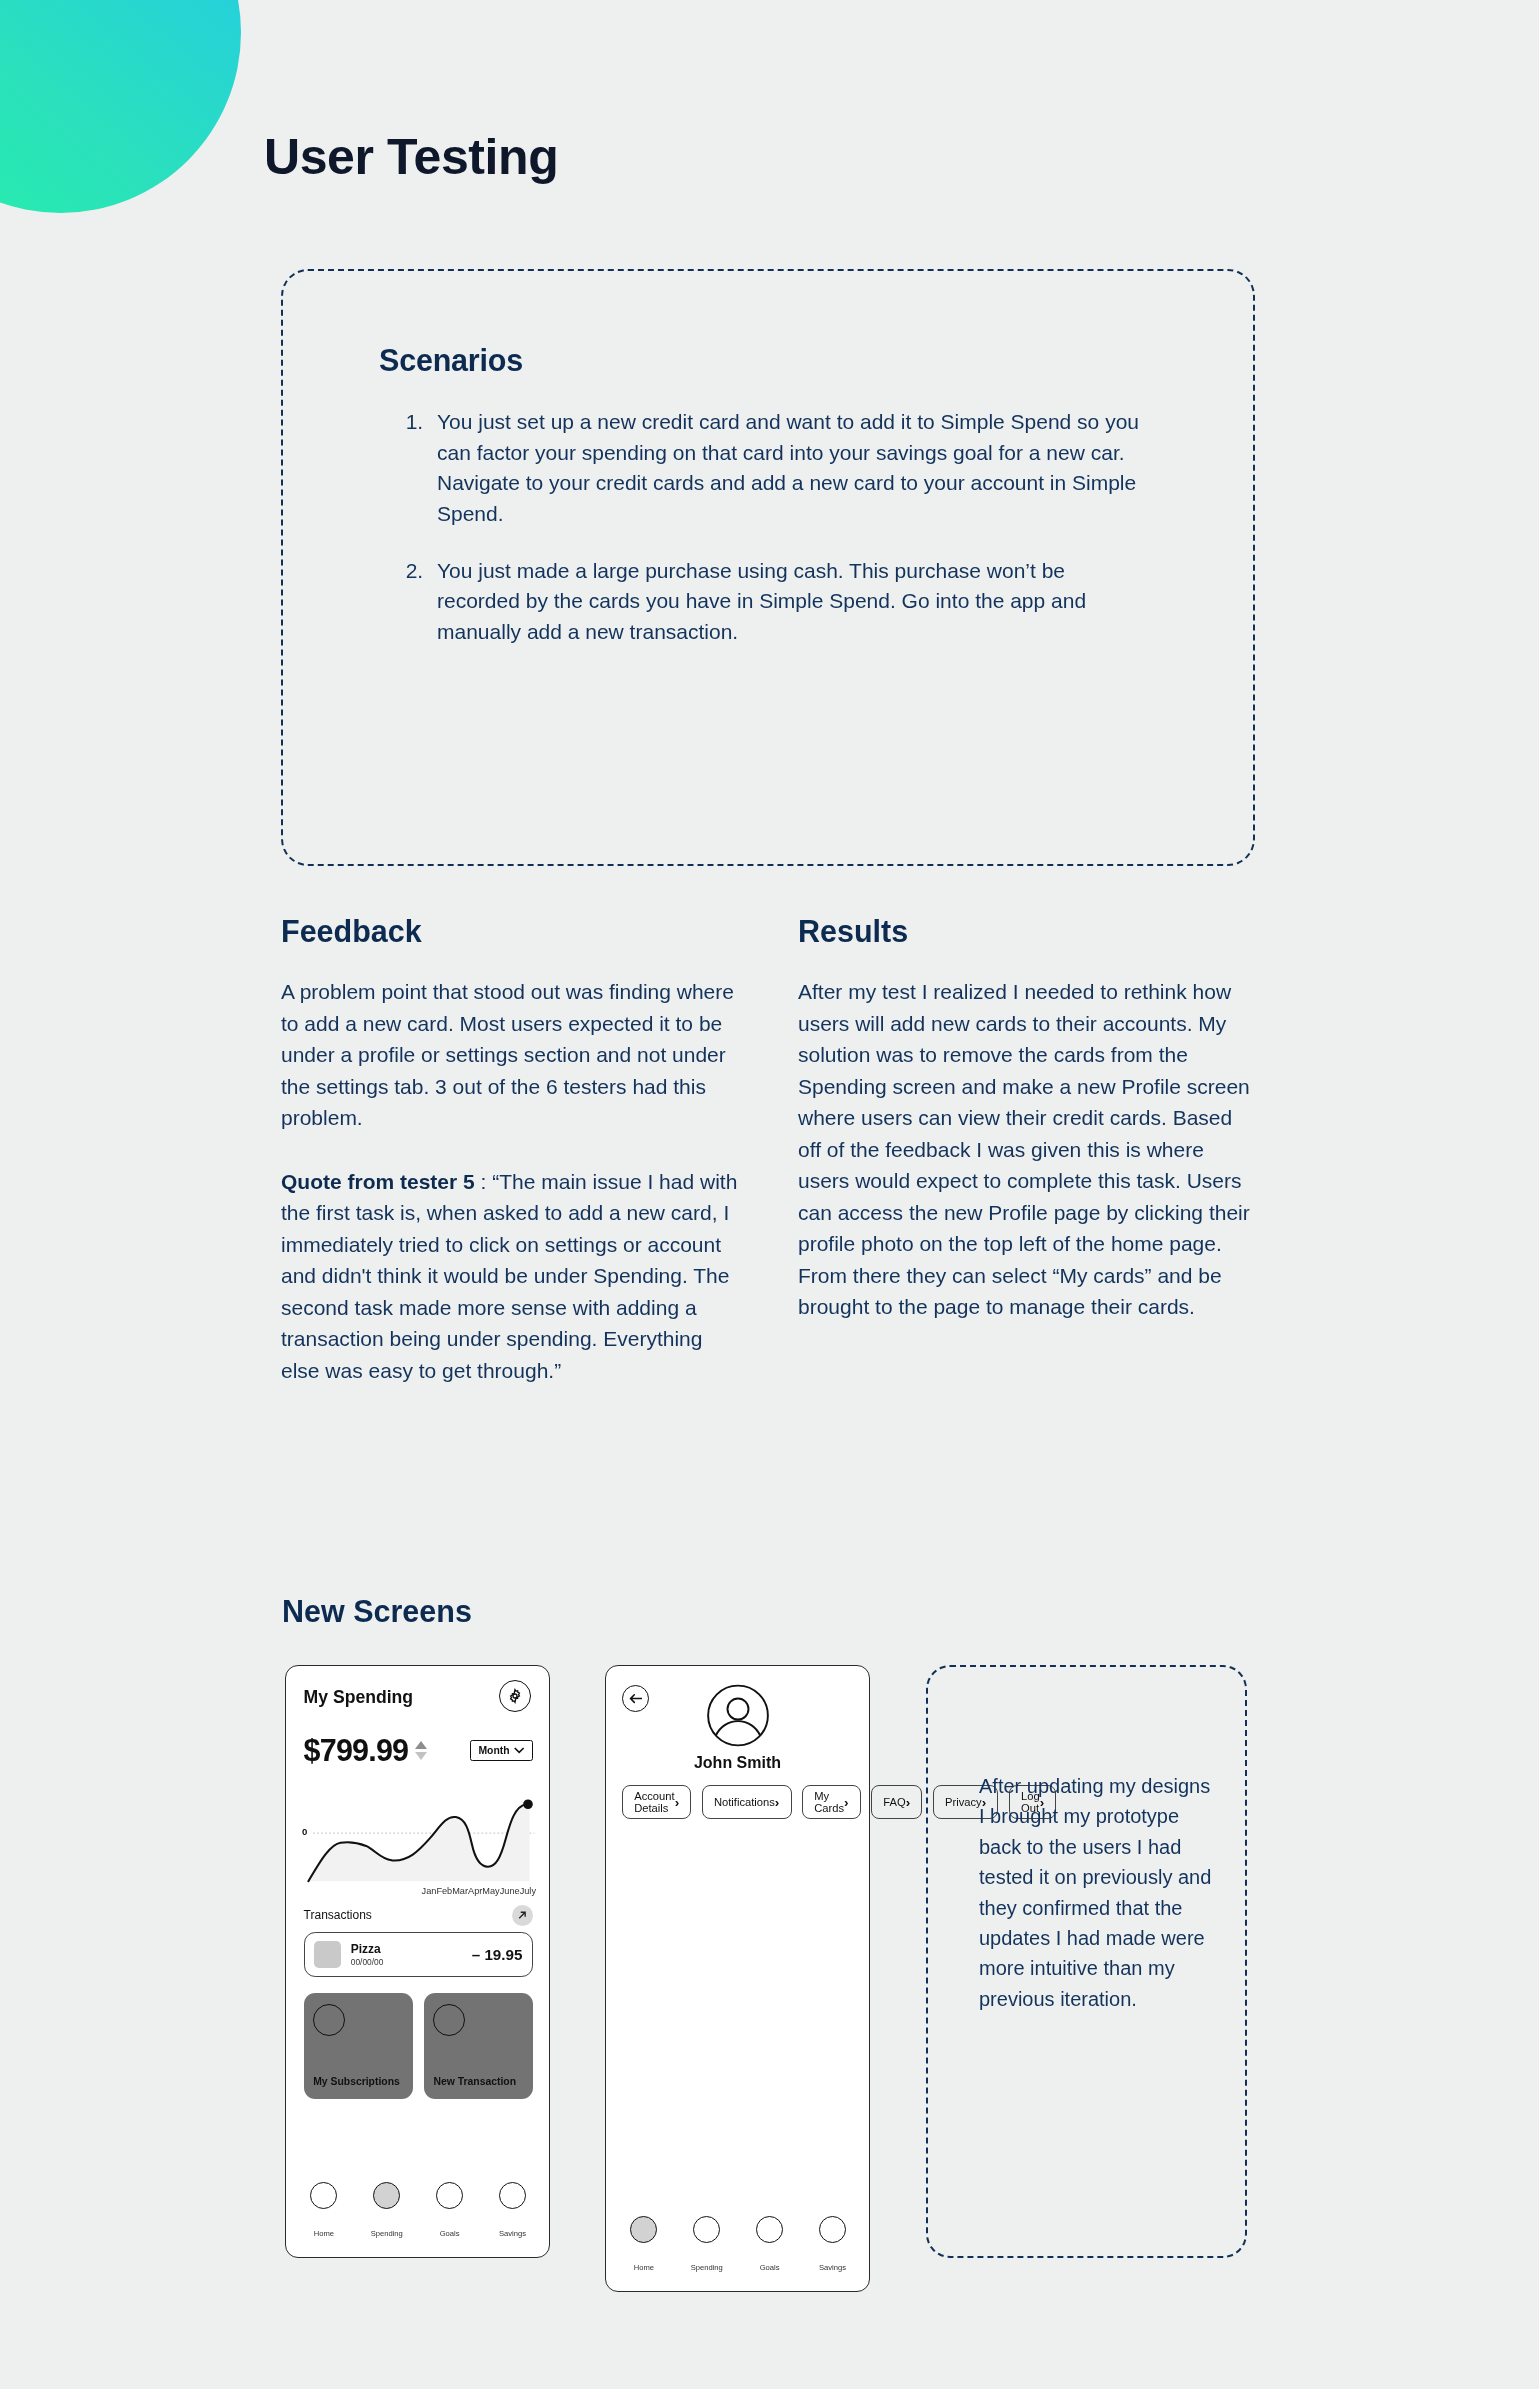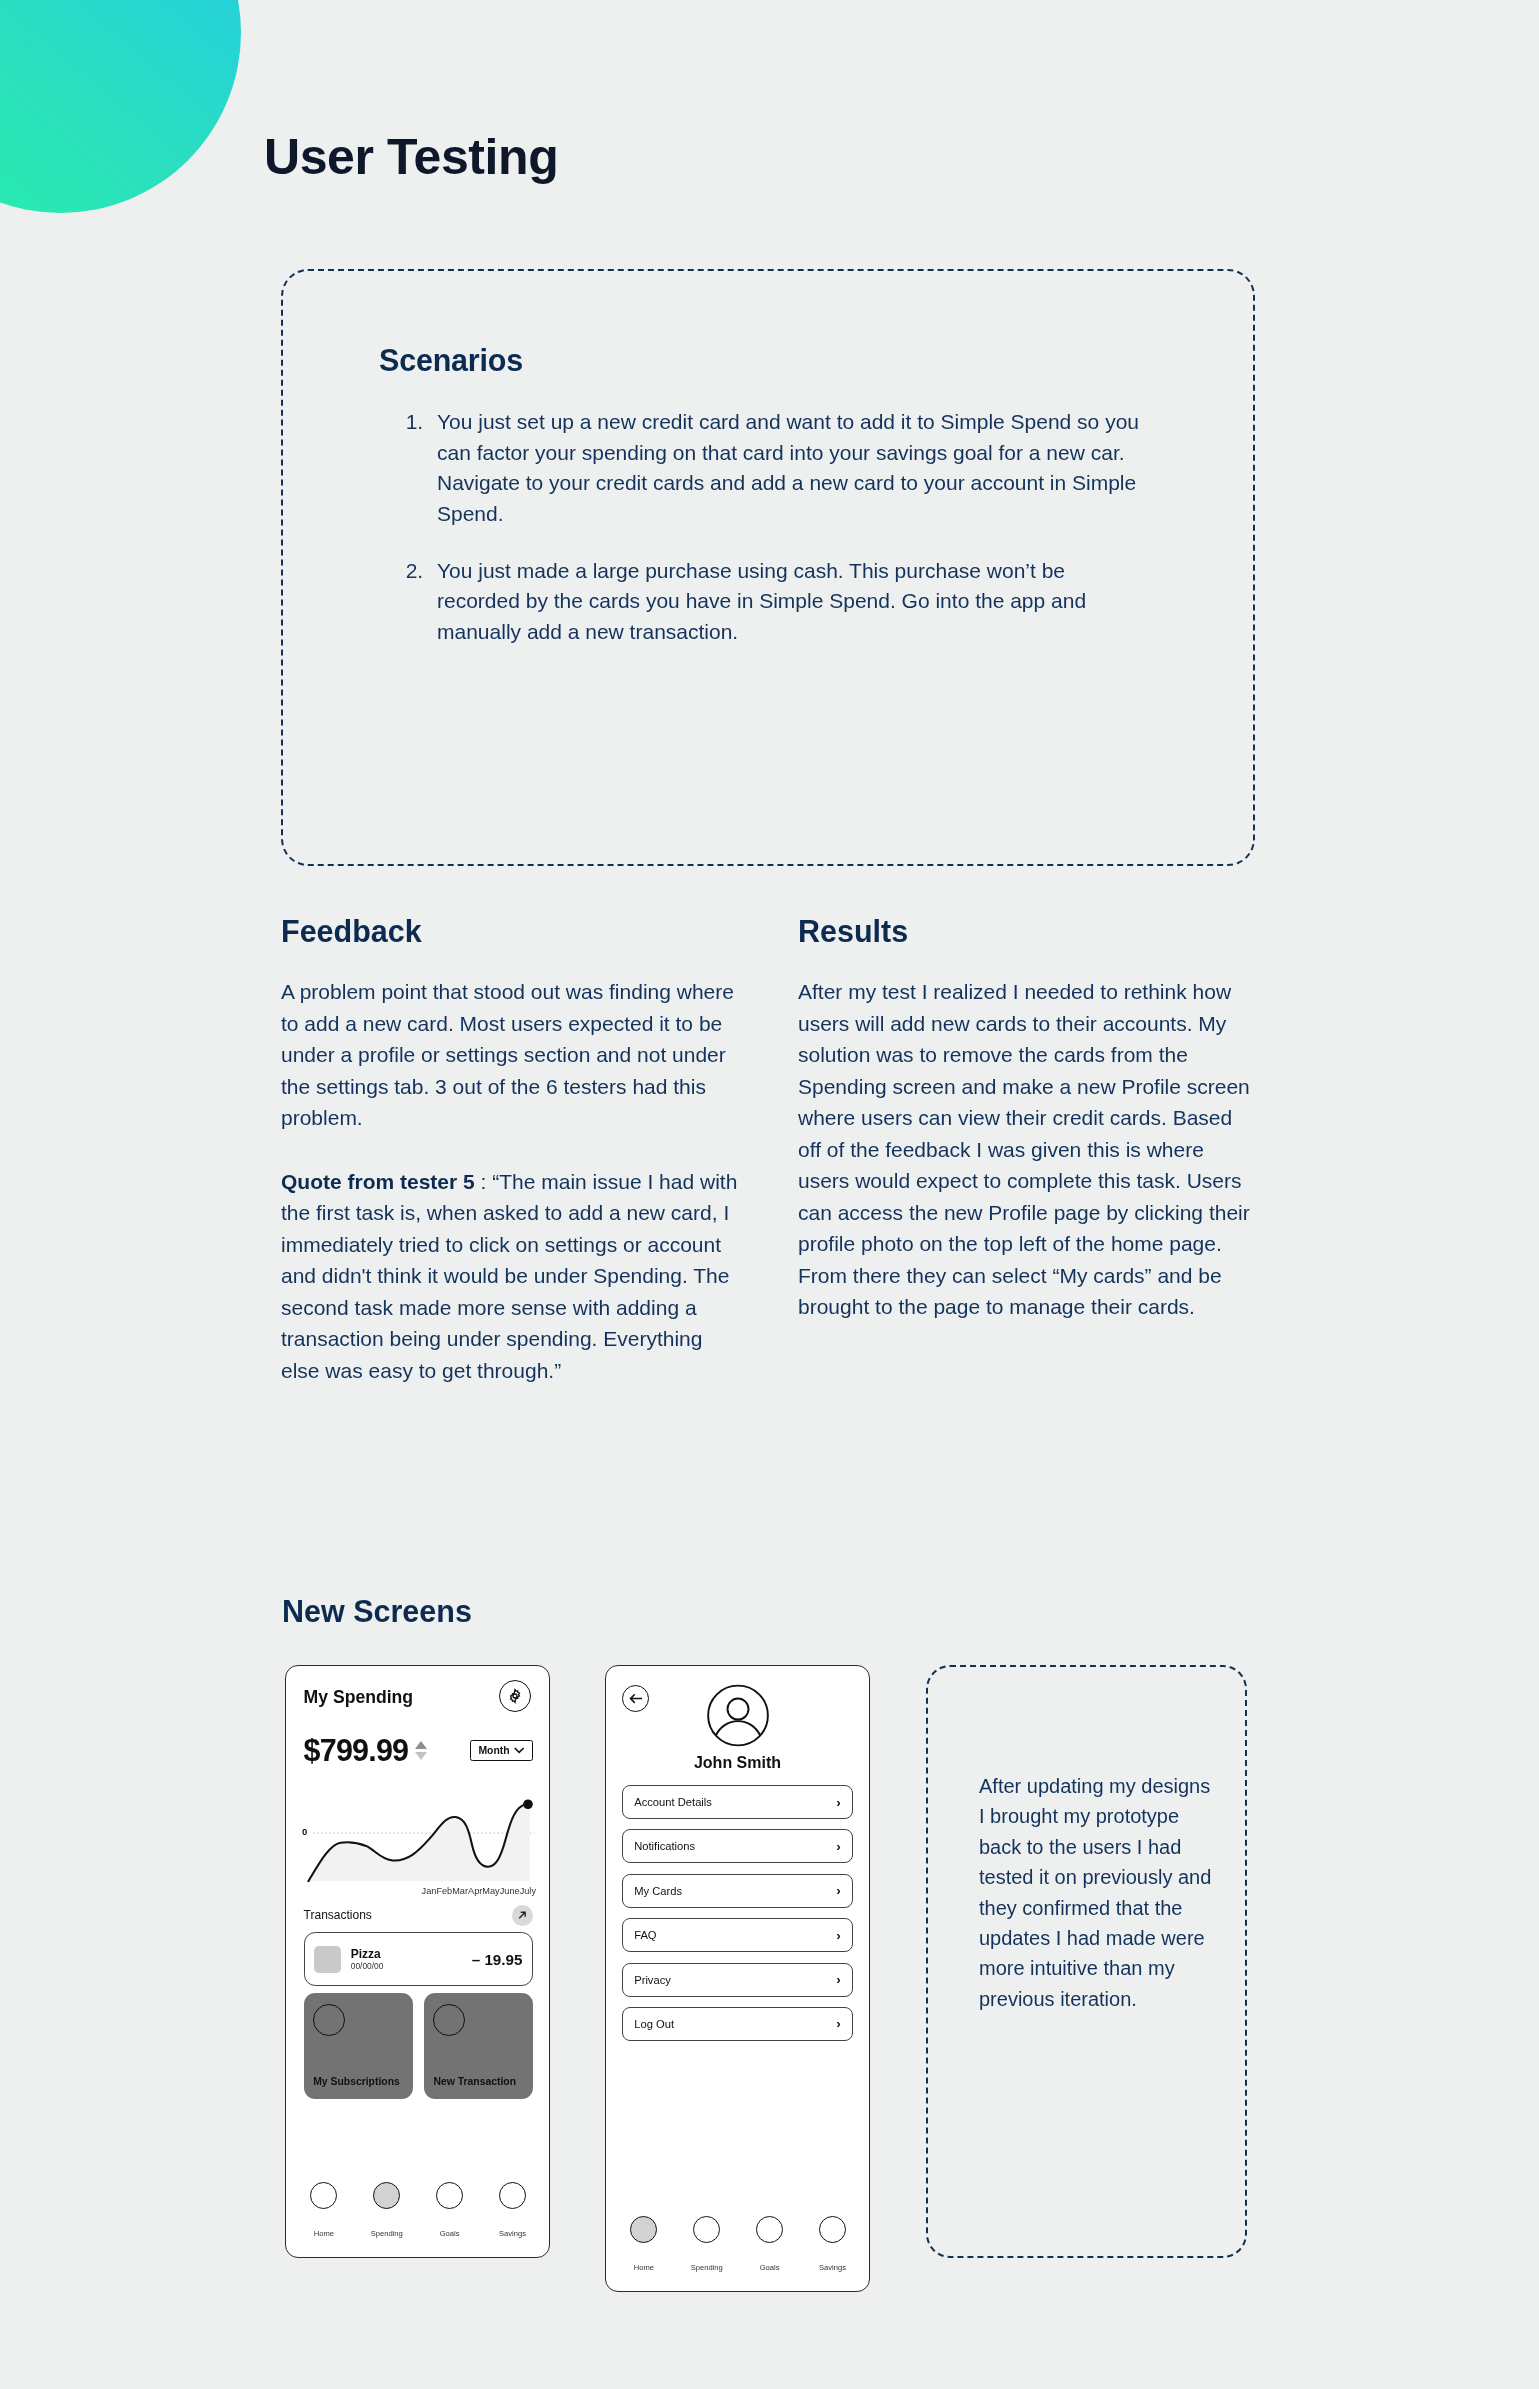--- a/index.html
+++ b/index.html
@@ -88,21 +88,21 @@
   .months { position:absolute; left:16px; top:220px; width:234px; display:flex; justify-content:flex-end; }
   .months span { font-size: 9.2px; color:#333; }
 
   .tx-hdr { position:absolute; left:17.6px; top:242px; font-size:12px; color:#111; }
   .tx-arrow {
     position:absolute; right:16px; top:239px; width:21px; height:21px;
     background:#d9d9d9; border-radius:50%; display:flex; align-items:center; justify-content:center;
     font-size:10.4px; color:#222;
   }
   .tx-card {
-    position:absolute; left:17.6px; right:16px; top:266px; height:54px;
+    position:absolute; left:17.6px; right:16px; top:266px; height:45px;
     border:1.1px solid #444; border-radius:11.2px; display:flex; align-items:center; padding: 0 9.6px;
   }
   .tx-thumb { width:27px; height:27px; background:#c9c9c9; border-radius:4.8px; }
   .tx-meta { margin-left: 9.6px; }
   .tx-name { font-size: 12px; font-weight:700; color:#111; }
   .tx-date { font-size: 8.4px; color:#333; margin-top:0.8px; }
   .tx-amt { margin-left:auto; font-size: 15.2px; font-weight:800; color:#111; }
 
   .tiles { position:absolute; left:17.6px; right:16px; top:327px; display:flex; gap:11.2px; }
   .tile {
@@ -119,21 +119,21 @@
   .tab-lbl { font-size: 7.6px; color:#333; }
 
   
   .back-btn {
     position:absolute; left:16px; top:19px; width:27px; height:27px;
     border:1.8px solid #111; border-radius:50%;
     display:flex; align-items:center; justify-content:center; font-size:13px; color:#111;
   }
   .avatar { position:absolute; left:50%; transform:translateX(-50%); top:17.6px; width:63px; height:63px; }
   .uname { position:absolute; left:0; right:0; top:88px; text-align:center; font-size:16px; font-weight:800; color:#111; }
-  .menu { position:absolute; left:16px; right:16px; top:119px; display:flex; flex-direction:column; gap:10.4px; }
+  .menu { position:absolute; left:16px; right:16px; top:119px; display:flex; gap:10.4px; }
   .menu-item {
     height:34px; border:1.1px solid #444; border-radius:8px;
     display:flex; align-items:center; padding: 0 11.2px; font-size:11.2px; color:#111;
   }
   .chev { margin-left:auto; font-size:13.6px; font-weight:700; color:#111; }
 
   
   .note-card {
     position:absolute; left:926px; top:1665px; width:321px; height:593px;
     border: 2px dashed #123055; border-radius: 24px;

